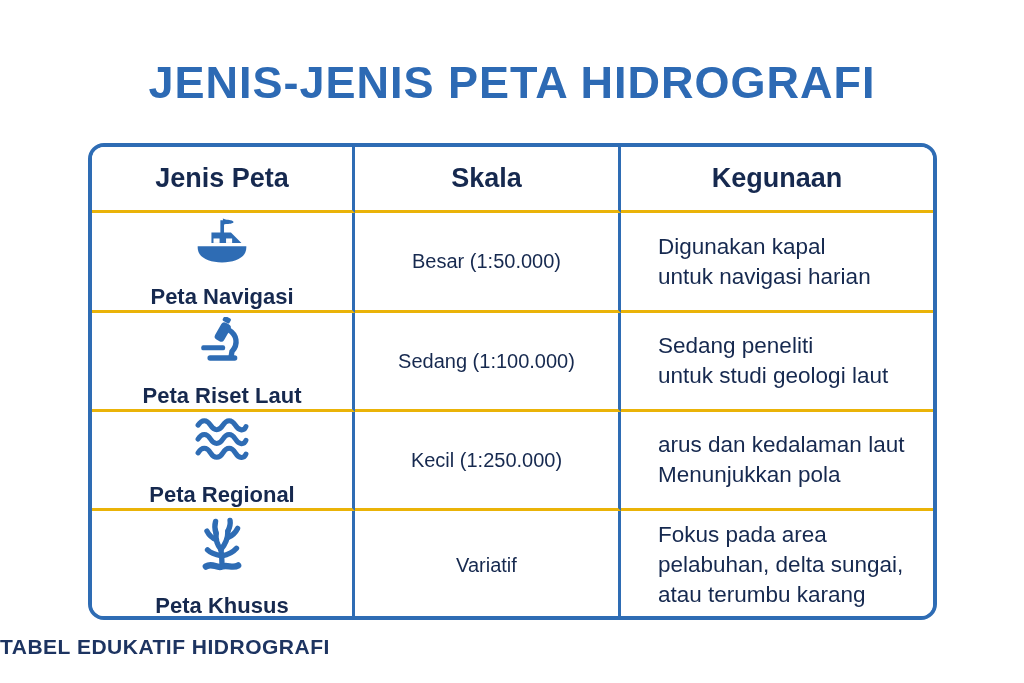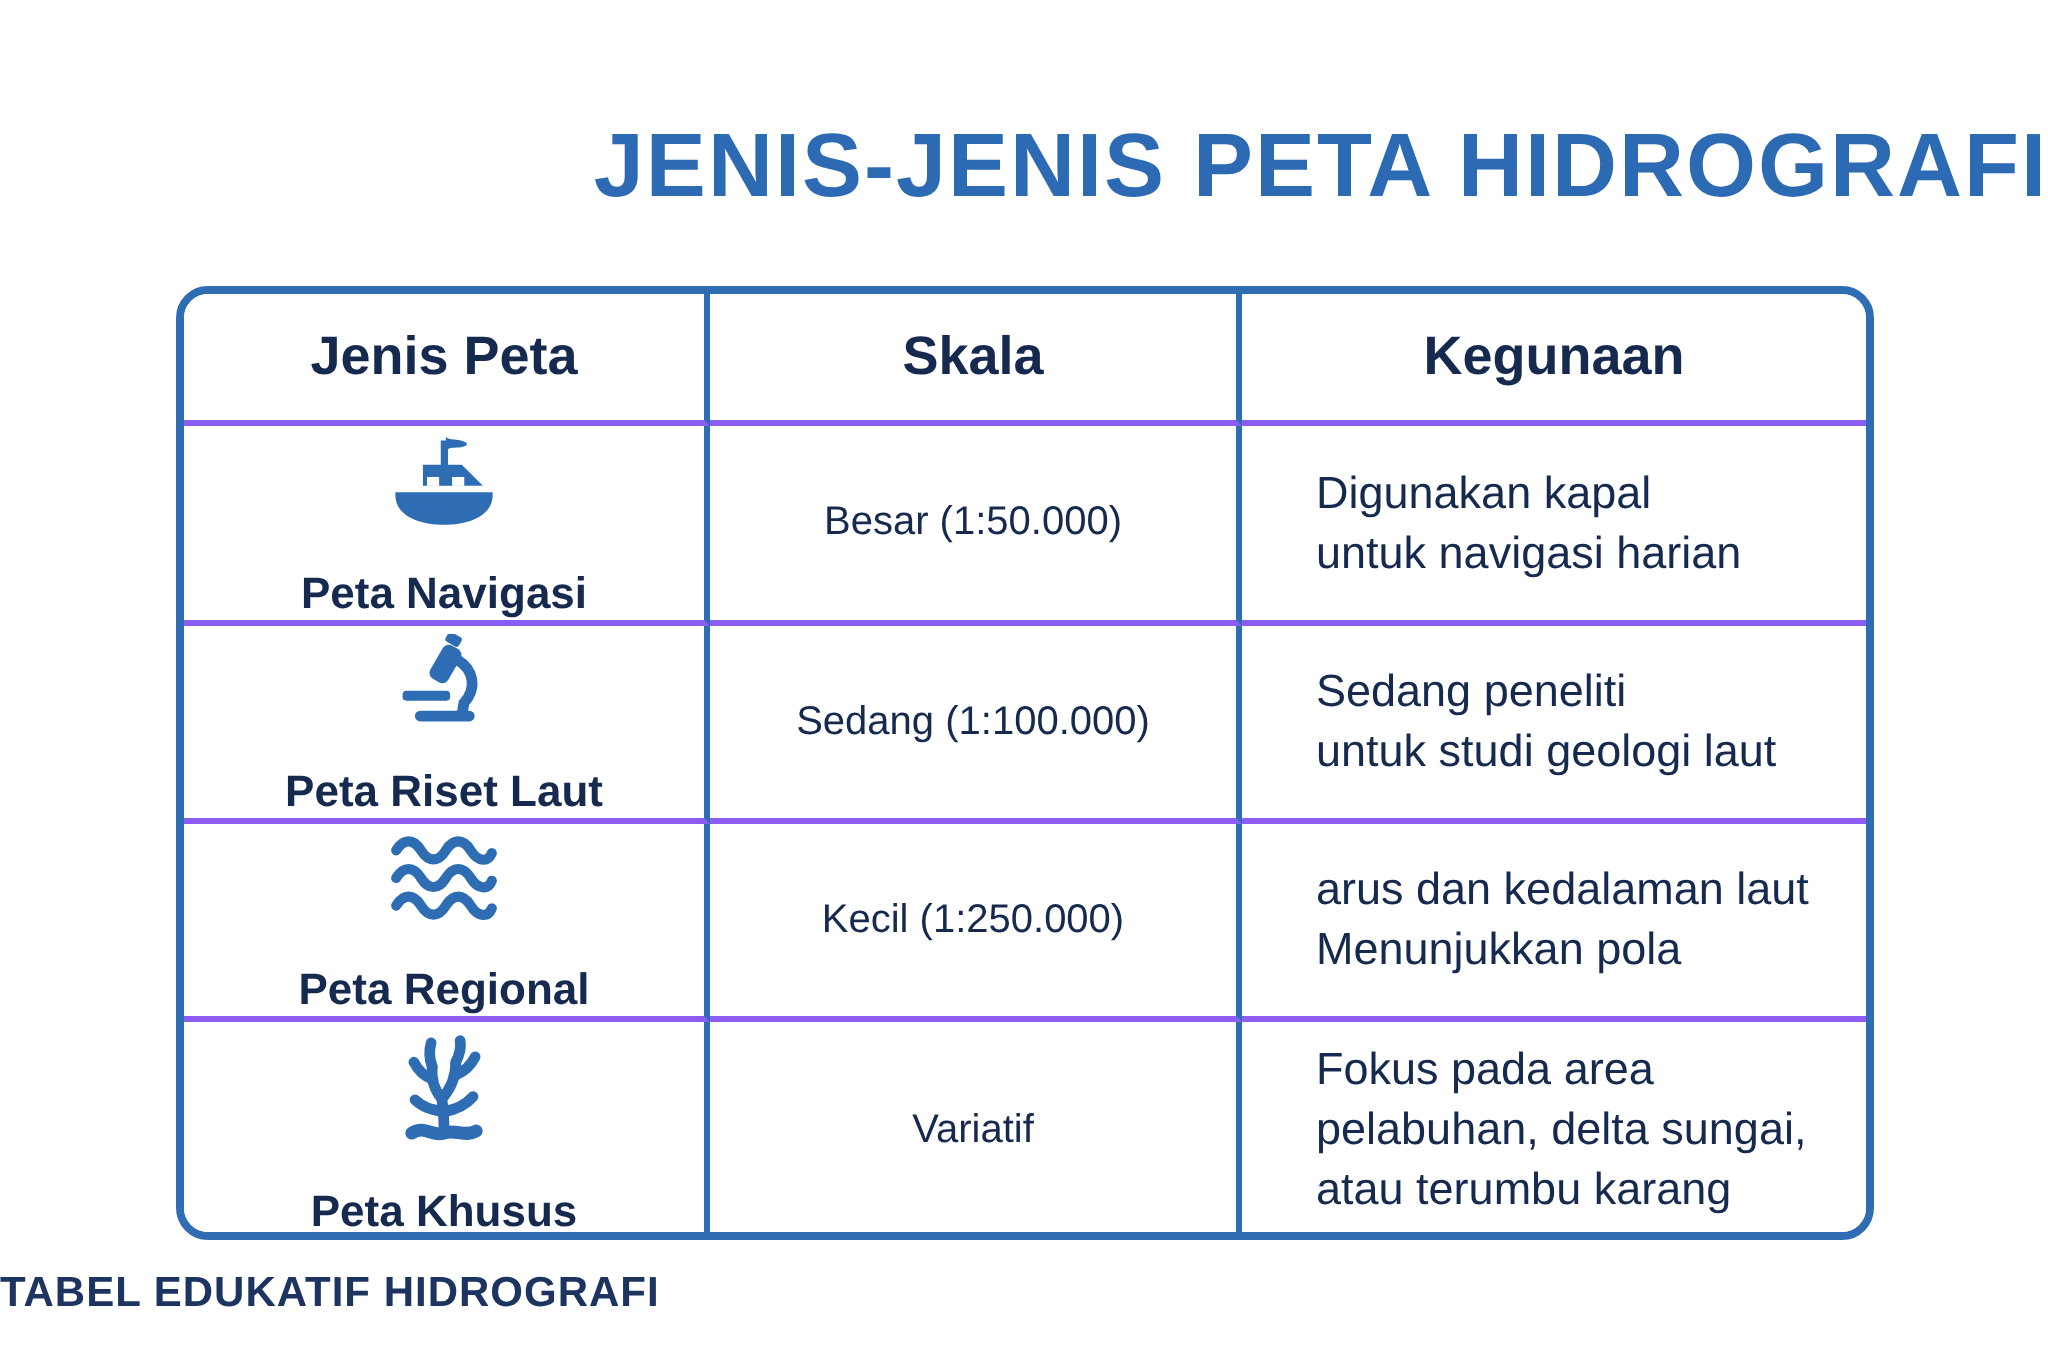--- a/index.html
+++ b/index.html
@@ -14,21 +14,21 @@
     height: 683px;
     background: #ffffff;
     margin: 0 auto;
     overflow: hidden;
   }
   .page-title {
     position: absolute;
     top: 57px;
     left: 0;
     width: 100%;
-    text-align: right;
+    text-align: center;
     font-size: 45px;
     font-weight: 800;
     letter-spacing: 1px;
     color: #2d6ab4;
   }
   .hydro-table {
     position: absolute;
     left: 88px;
     top: 143px;
     width: 849px;
@@ -36,21 +36,21 @@
     border: 4px solid #2e6cb4;
     border-radius: 16px;
     overflow: hidden;
     background: #ffffff;
     display: grid;
     grid-template-columns: 263px 266px 1fr;
     grid-template-rows: 66px 100px 99px 99px 1fr;
   }
   .cell {
     border-right: 3px solid #2e6cb4;
-    border-bottom: 3px solid #8b5cf6;
+    border-bottom: 3px solid #eab308;
     display: flex;
     align-items: center;
     justify-content: center;
     background: #ffffff;
   }
   .cell.last-col { border-right: none; }
   .cell.last-row { border-bottom: none; }
   .header-cell {
     font-size: 27px;
     font-weight: 700;

